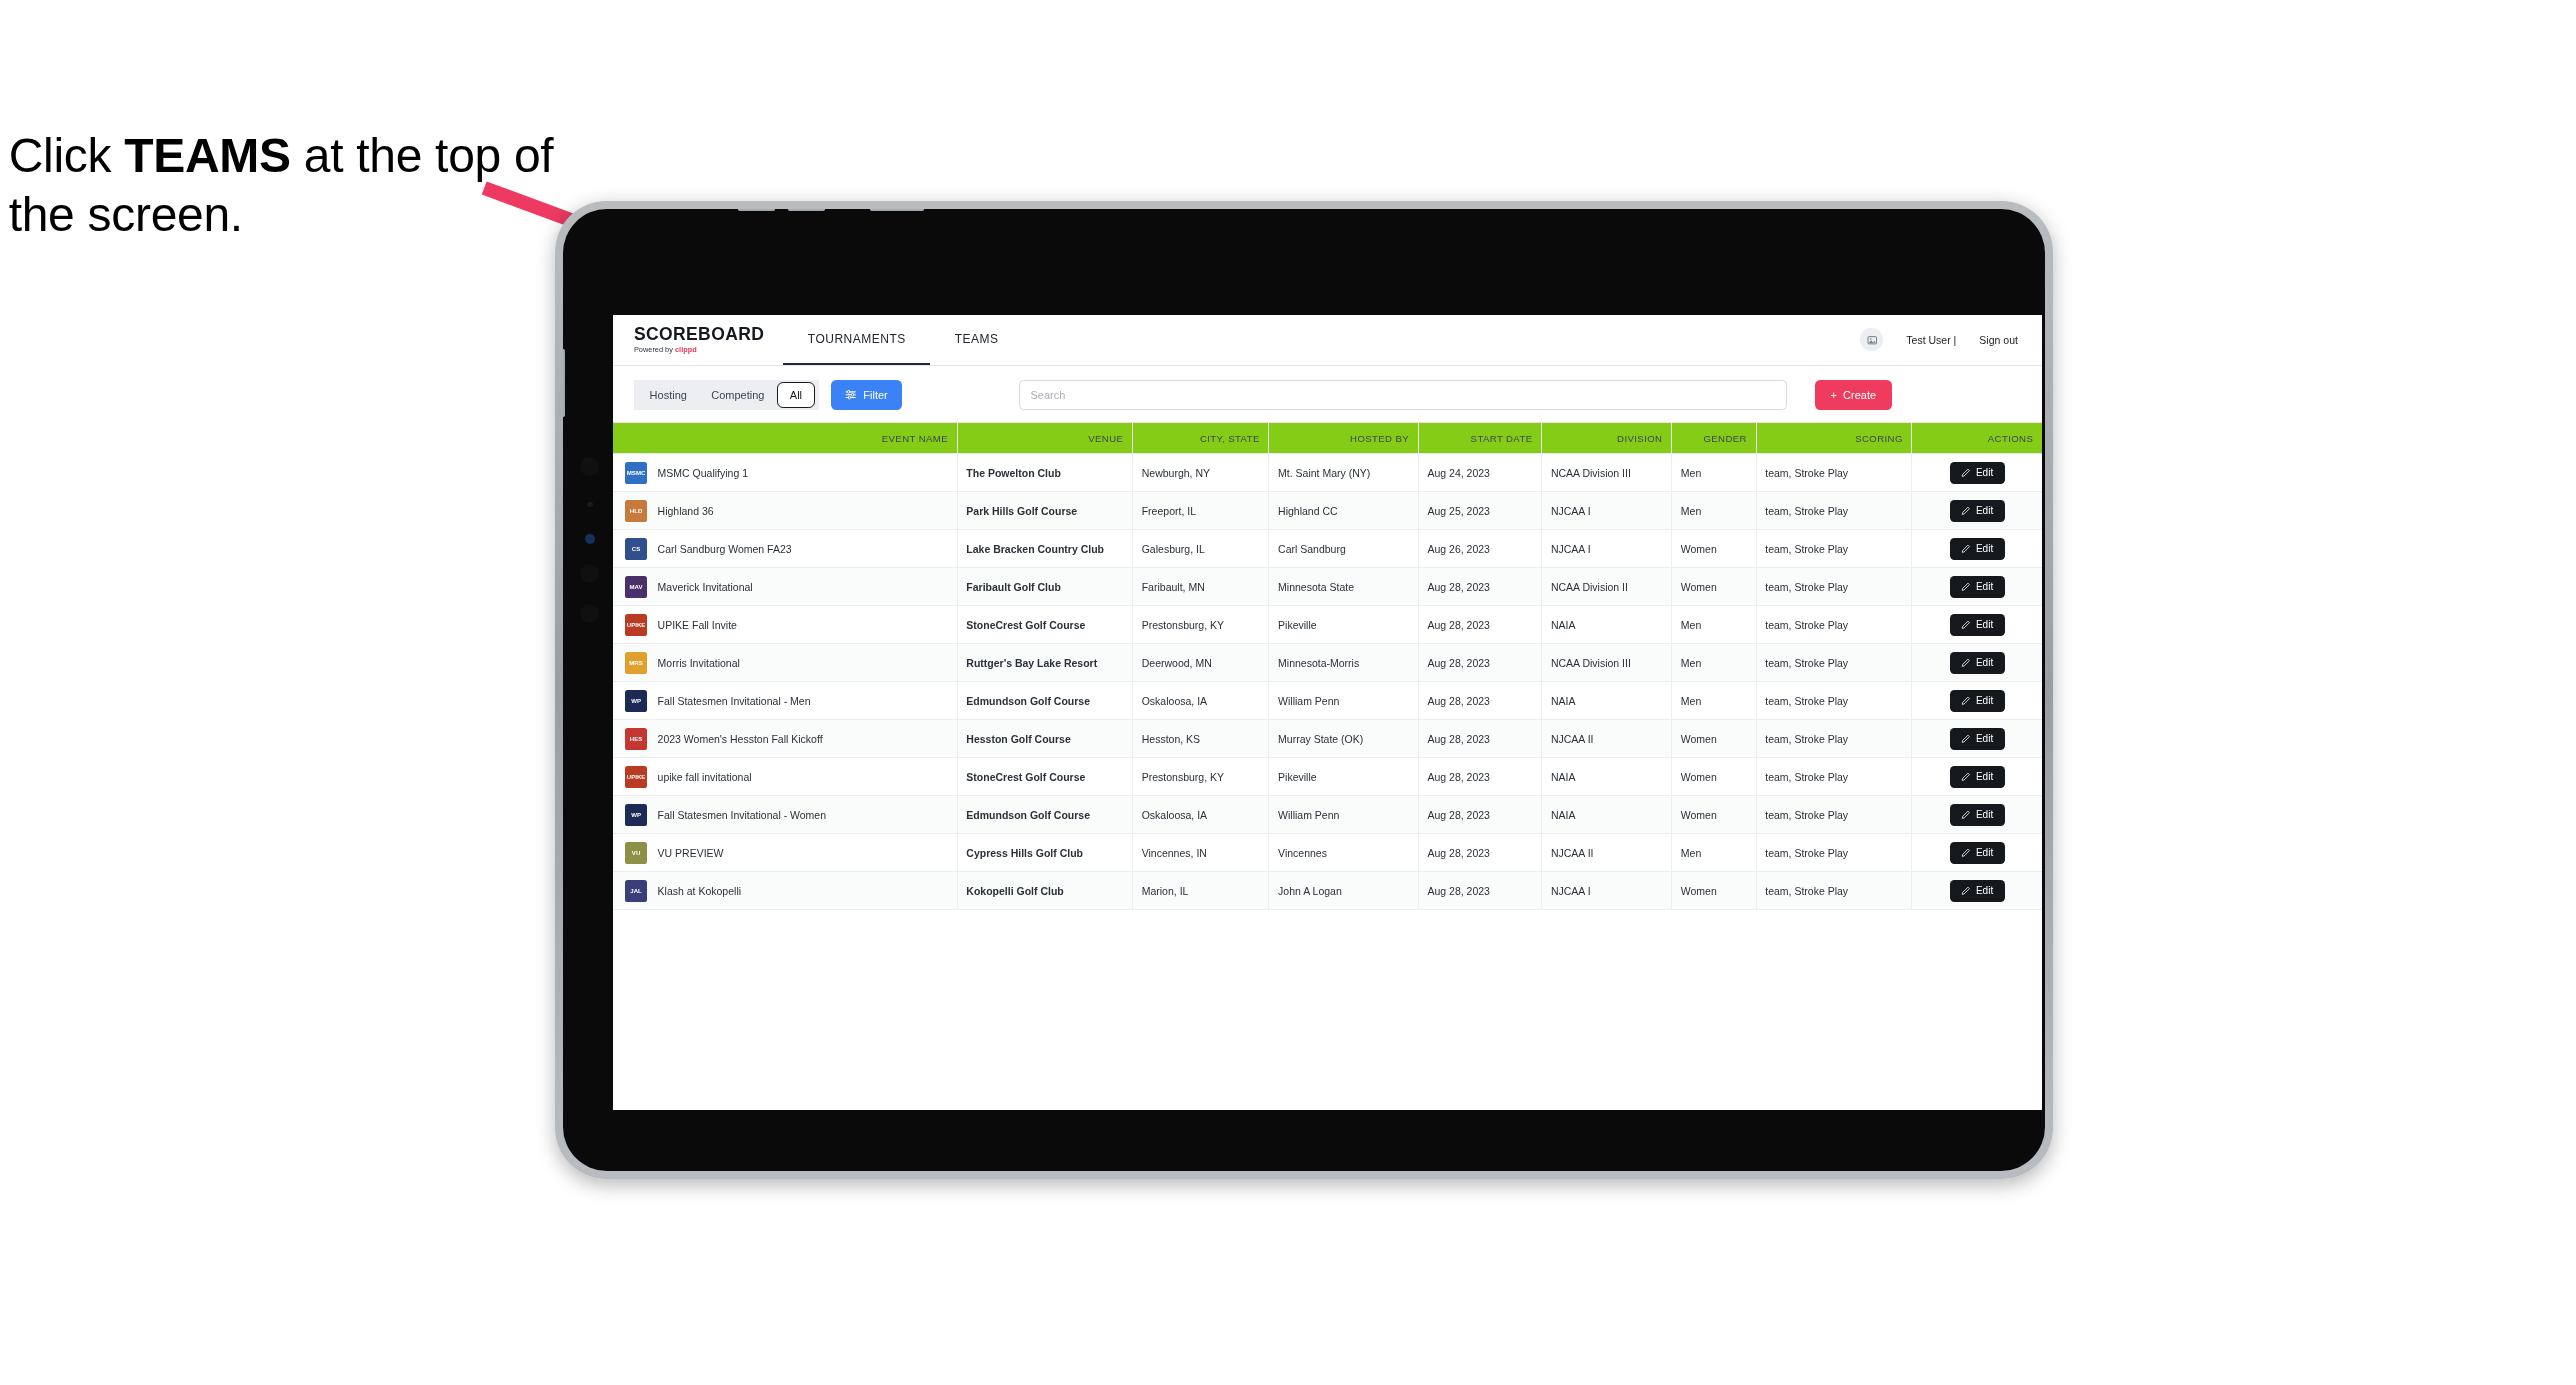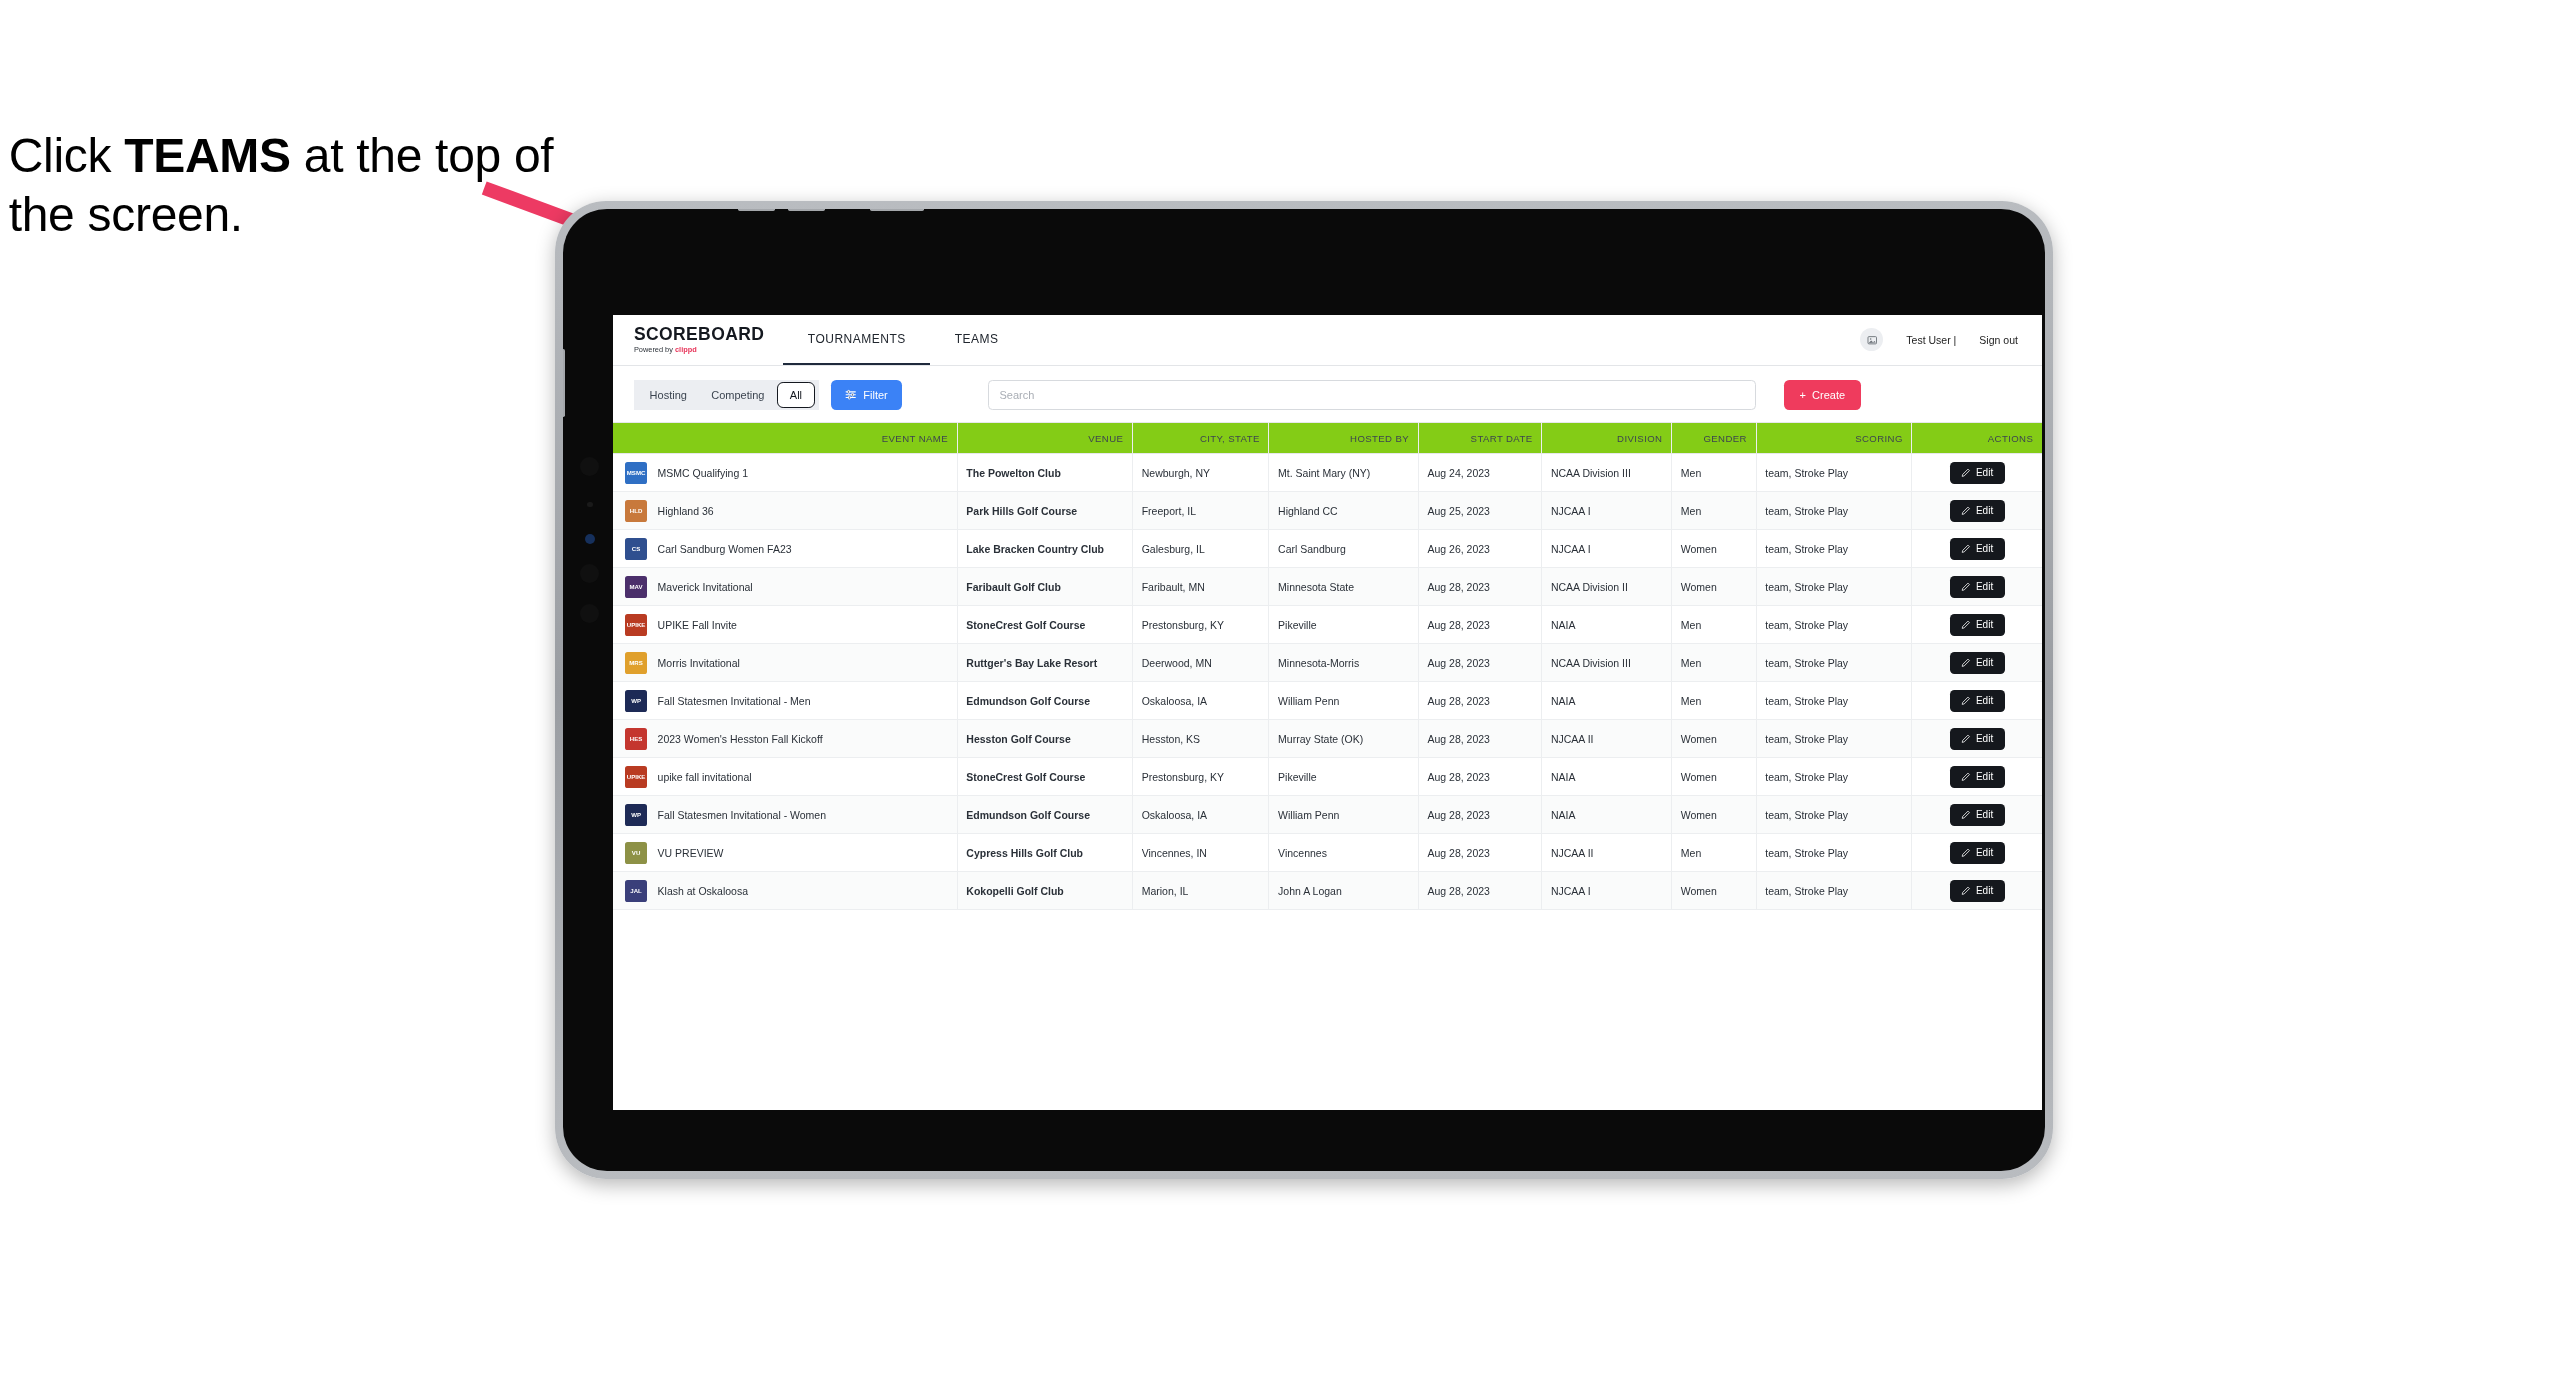--- a/index.html
+++ b/index.html
@@ -150,21 +150,21 @@
     border-radius: 6.1px;
   }
   .filter-btn {
     display: flex; align-items: center; gap: 7px;
     background: #3b82f6; color: #fff;
     height: 30px; padding: 0 14px;
     border-radius: 5.2px; font-size: 11px;
     cursor: pointer; border: none;
   }
   .filter-btn svg { width: 11.4px; height: 11.4px; }
-  .search-wrap { margin-left: 74px; flex: 1; max-width: 768px; }
+  .search-wrap { margin-left: 105px; flex: 1; max-width: 768px; }
   .search-input {
     width: 100%; height: 30px;
     border: 0.9px solid #d7dade; border-radius: 4.4px;
     padding: 0 10.5px; font-size: 11px; color: #222;
     font-family: "Liberation Sans", sans-serif;
     background: #fff;
   }
   .search-input::placeholder { color: #a9aeb5; }
   .create-btn {
     margin-left: 15.7px;
@@ -566,21 +566,21 @@
                       <svg viewBox="0 0 16 16">
                         <path d="M11.6 1.9 L14.1 4.4 L5.3 13.2 L2 14 L2.8 10.7 Z" fill="none" stroke="#ffffff" stroke-width="1.3" stroke-linejoin="round"></path>
                       </svg>
                       <span>Edit</span>
                     </button></td>
                 </tr>
                 <tr>
                   <td class="c-event">
                     <div class="evt-cell">
                       <div class="logo" style="background: rgb(58, 63, 122);">JAL</div>
-                      <span>Klash at Oskaloosa</span>
+                      <span>Klash at Kokopelli</span>
                     </div>
                   </td>
                   <td class="c-venue">Kokopelli Golf Club</td>
                   <td class="c-city">Marion, IL</td>
                   <td class="c-host">John A Logan</td>
                   <td class="c-date">Aug 28, 2023</td>
                   <td class="c-div">NJCAA I</td>
                   <td class="c-gen">Women</td>
                   <td class="c-score">team, Stroke Play</td>
                   <td class="c-act"><button class="edit-btn">

